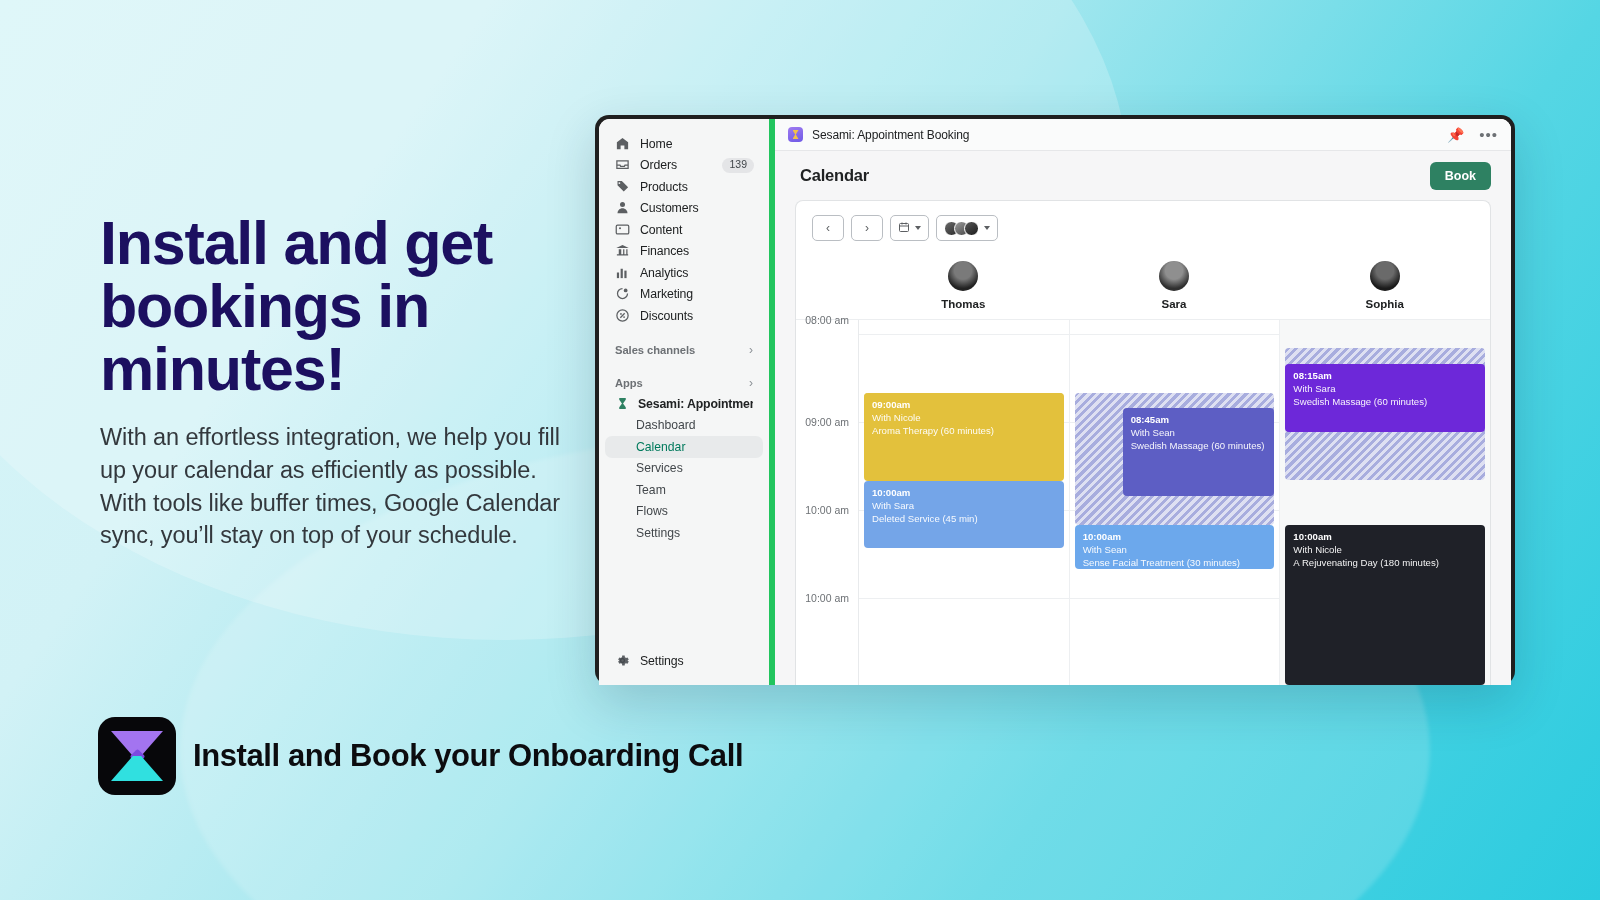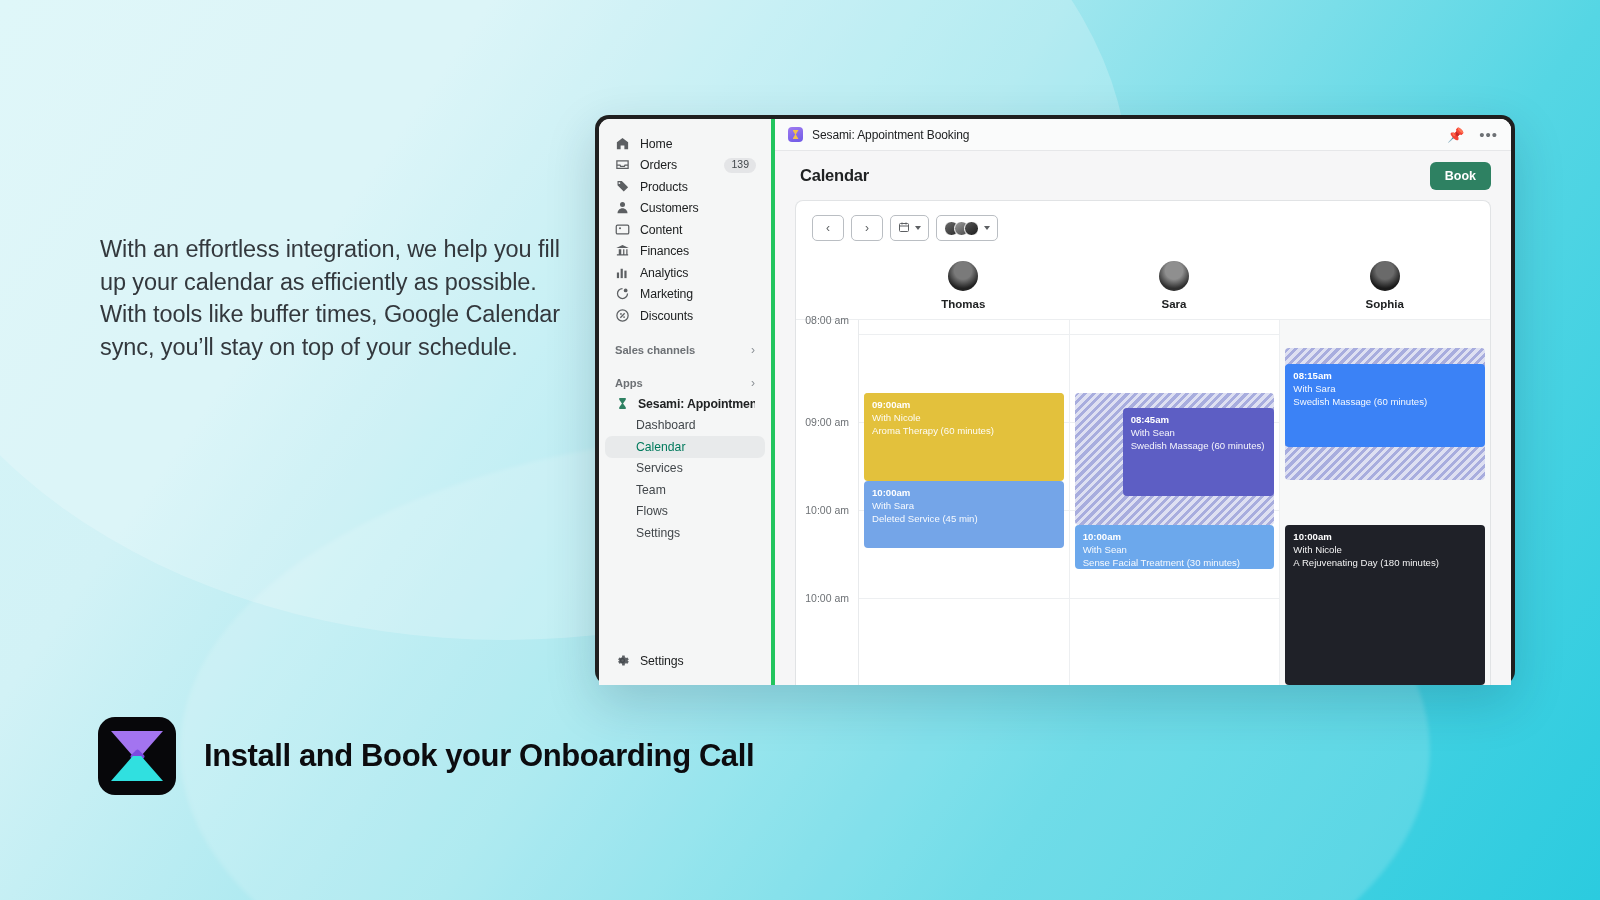--- a/index.html
+++ b/index.html
@@ -48,40 +48,40 @@
     position: absolute; left: 13px; bottom: 14px; width: 52px; height: 25px;
     background: #30e0e0;
     clip-path: polygon(42% 0%, 58% 0%, 100% 100%, 0% 100%);
   }
   .brand-logo .hg-mid {
     position: absolute; left: 50%; top: 50%; width: 11px; height: 11px;
     margin-left: -5.5px; margin-top: -5.5px; background: #7b4ae0;
     transform: rotate(45deg); border-radius: 2px;
   }
   .brand-text {
-    margin-left: 28px; font-size: 31px; font-weight: 700;
+    margin-left: 17px; font-size: 31px; font-weight: 700;
     color: #0c0c0f; letter-spacing: -0.4px;
   }
 
   
   .window {
     position: absolute; left: 595px; top: 115px; width: 920px; height: 570px;
     background: #1f1f1f; border-radius: 14px;
     box-shadow: 0 18px 50px rgba(10,40,60,.18);
     padding: 4px 4px 0 4px;
   }
   .window-inner {
     width: 100%; height: 100%; background: #fafbfb;
     border-radius: 11px 11px 0 0; overflow: hidden; display: flex;
   }
 
   
   .adm-side {
     width: 176px; flex: none; background: #f5f6f6;
-    border-right: 4px solid #22c55e; display: flex; flex-direction: column;
+    border-right: 6px solid #22c55e; display: flex; flex-direction: column;
     padding-top: 14px;
   }
   .nav-item {
     display: flex; align-items: center; height: 21.5px; margin: 0 8px;
     padding: 0 8px; border-radius: 7px; cursor: pointer; position: relative;
   }
   .nav-item .ic { width: 16px; height: 16px; flex: none; margin-right: 9px; color: #5c5f62; }
   .nav-item .lbl { font-size: 12.3px; color: #202223; letter-spacing: -.1px; }
   .nav-badge {
     position: absolute; right: 7px; background: #e4e5e7; color: #42474b;
@@ -188,20 +188,21 @@
     background-image: repeating-linear-gradient(-45deg, rgba(255,255,255,.62) 0 3px, transparent 3px 6px);
   }
 </style>
 </head>
 <body>
 
 <div class="bg-blob2"></div>
 <div class="bg-blob"></div>
 
 <div class="copy">
+  <h1 class="headline">Install and get bookings in minutes!</h1>
   <p class="subcopy">With an effortless integration, we help you fill up your calendar as efficiently as possible. With tools like buffer times, Google Calendar sync, you’ll stay on top of your schedule.</p>
 </div>
 
 <div class="brand">
   <div class="brand-logo">
     <div class="hg-top"></div>
       <div class="hg-mid"></div>
       <div class="hg-bot"></div>
   </div>
   <div class="brand-text">Install and Book your Onboarding Call</div>
@@ -414,21 +415,21 @@
                   <div class="t3">Swedish Massage (60 minutes)</div>
                 </div>
                 <div class="ev" style="top: 205px; height: 44px; background: rgb(108, 168, 236);">
                   <div class="t1">10:00am</div>
                   <div class="t2">With Sean</div>
                   <div class="t3">Sense Facial Treatment (30 minutes)</div>
                 </div>
               </div>
               <div class="day-col shade">
                 <div class="buf" style="top: 28px; height: 132px; background-color: rgb(168, 173, 222);"></div>
-                <div class="ev" style="top: 44px; height: 83px; background: #3b82f6;">
+                <div class="ev" style="top: 44px; height: 68px; background: #6d28d9;">
                   <div class="t1">08:15am</div>
                   <div class="t2">With Sara</div>
                   <div class="t3">Swedish Massage (60 minutes)</div>
                 </div>
                 <div class="ev" style="top: 205px; height: 160px; background: rgb(31, 33, 40);">
                   <div class="t1">10:00am</div>
                   <div class="t2">With Nicole</div>
                   <div class="t3">A Rejuvenating Day (180 minutes)</div>
                 </div>
               </div>

